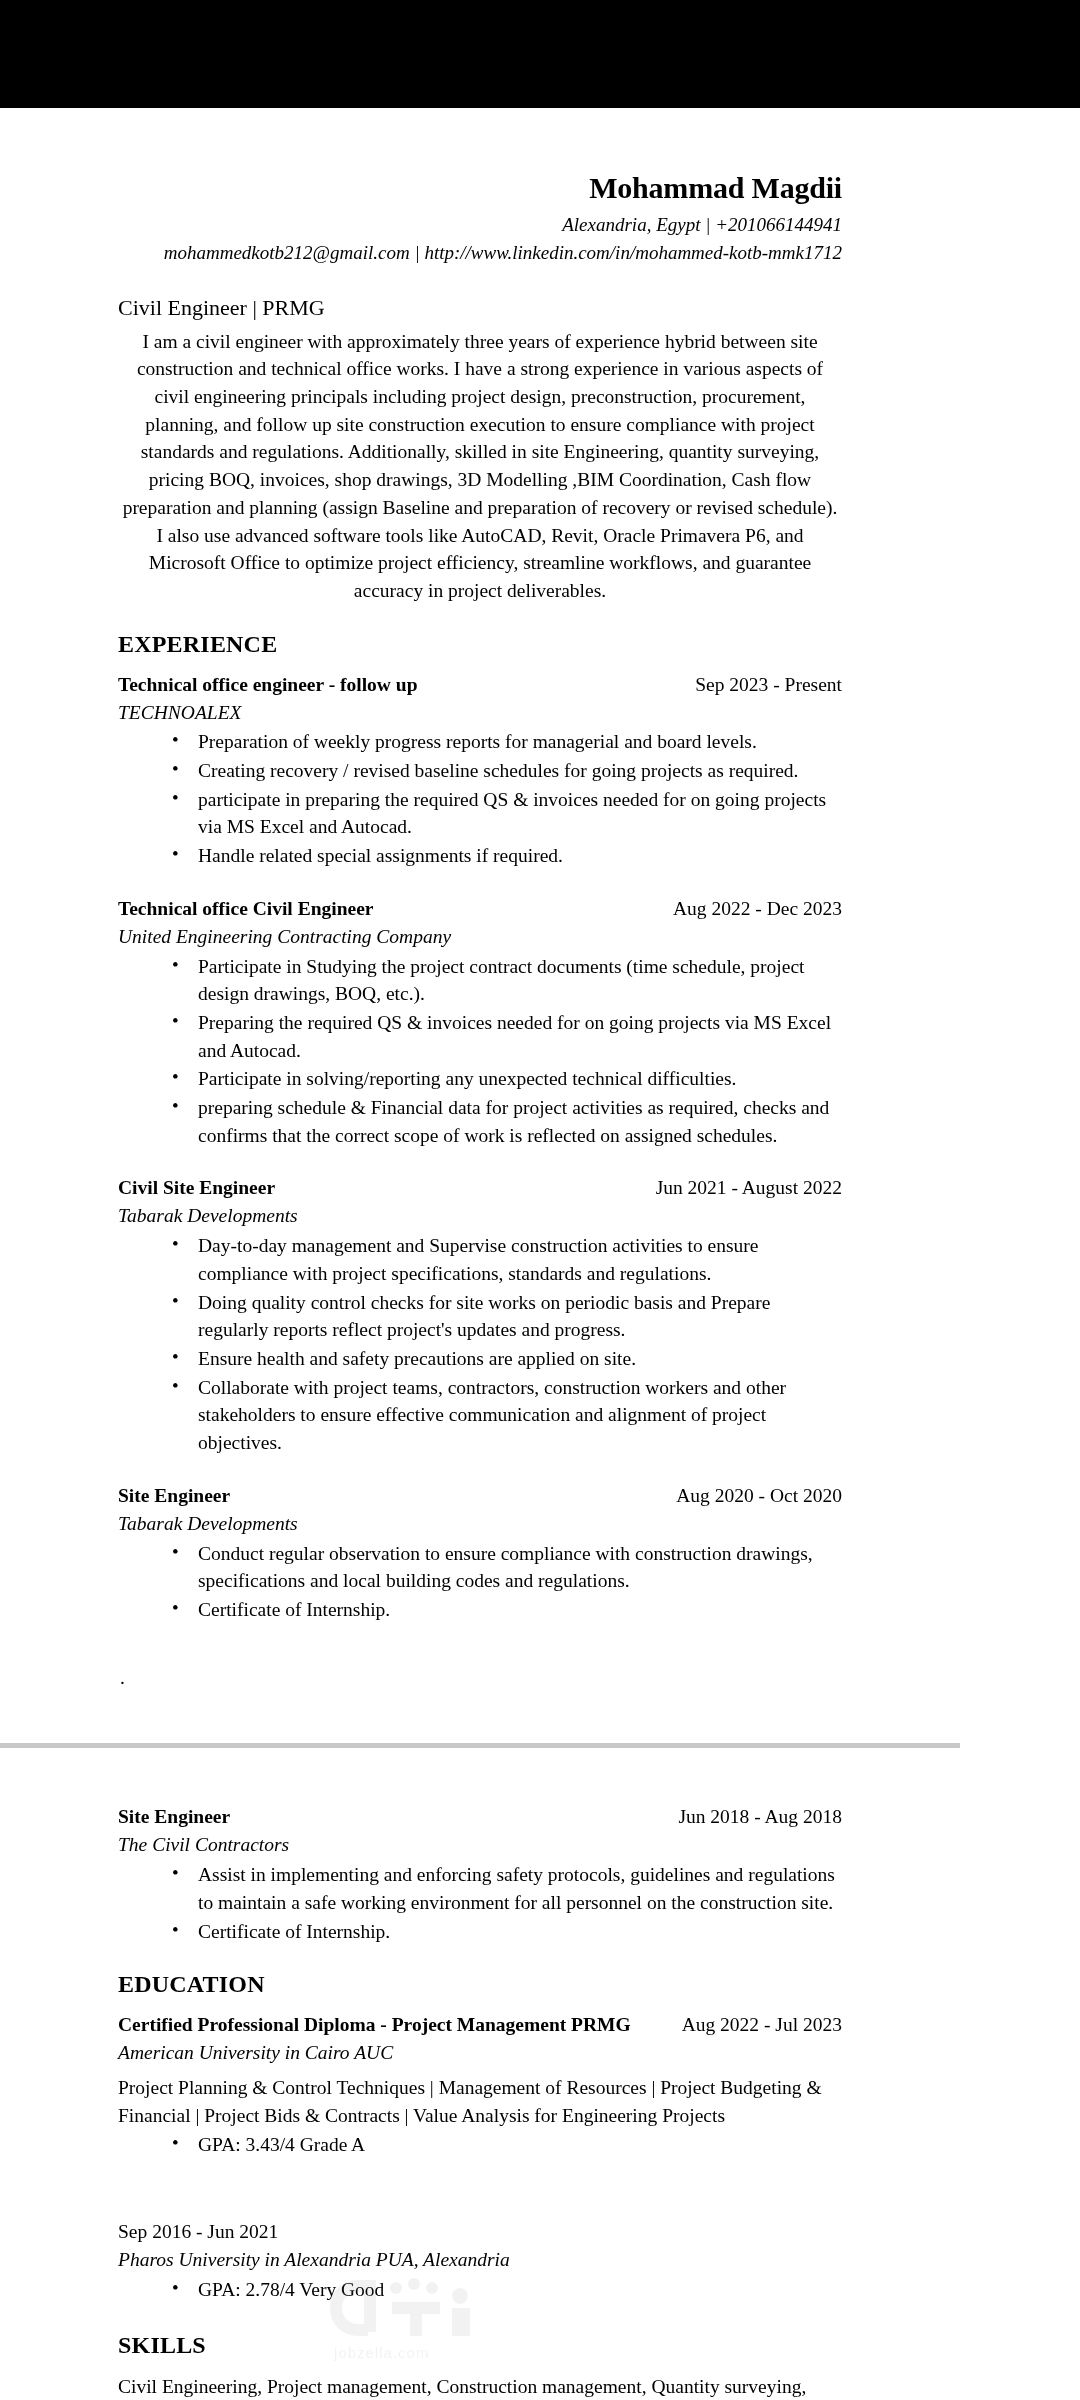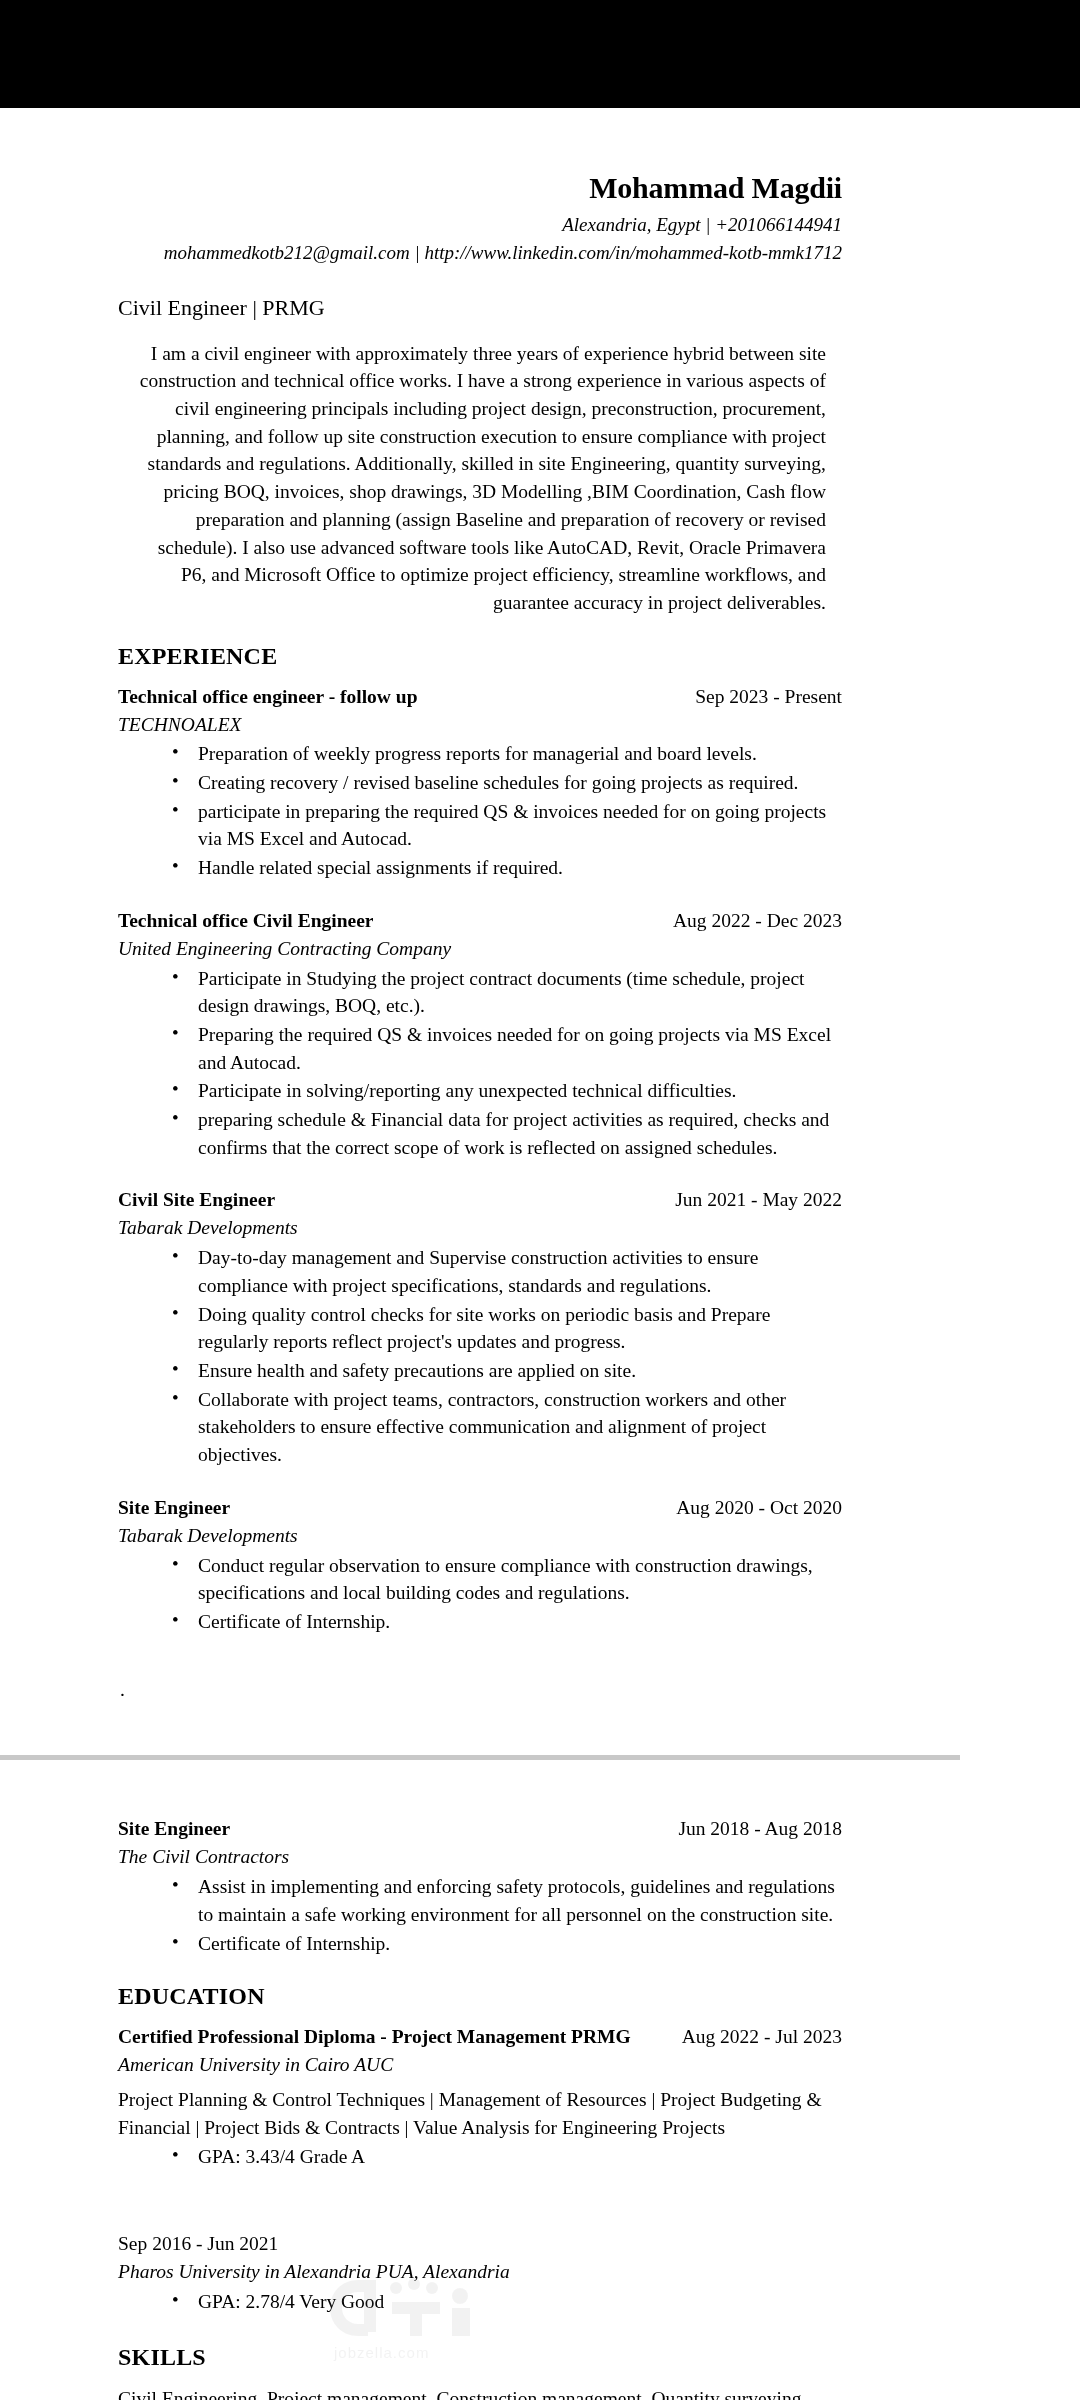--- a/index.html
+++ b/index.html
@@ -69,22 +69,22 @@
 
   
   .role-line {
     font-size: 22px;
     line-height: 1.42;
     margin: 26px 0 0 0;
   }
   .summary {
     font-size: 19.5px;
     line-height: 1.42;
-    margin: 16px;
-    text-align: right;
+    margin: 4px;
+    text-align: center;
   }
 
   
   .section-title {
     font-size: 24px;
     font-weight: bold;
     margin: 26px 0 14px 0;
     letter-spacing: 0.2px;
   }
   .section-title.skills-title { margin-top: 28px; }
@@ -220,21 +220,21 @@
           <li>Participate in Studying the project contract documents (time schedule, project design drawings, BOQ, etc.).</li>
           <li>Preparing the required QS &amp; invoices needed for on going projects via MS Excel and Autocad.</li>
           <li>Participate in solving/reporting any unexpected technical difficulties.</li>
           <li>preparing schedule &amp; Financial data for project activities as required, checks and confirms that the correct scope of work is reflected on assigned schedules.</li>
         </ul>
       </div>
 
       <div class="entry">
         <div class="entry-head">
           <div class="entry-title">Civil Site Engineer</div>
-          <div class="entry-dates">Jun 2021 - May 2022</div>
+          <div class="entry-dates">Jun 2021 - August 2022</div>
         </div>
         <div class="entry-org">Tabarak Developments</div>
         <ul class="bullets">
           <li>Day-to-day management and Supervise construction activities to ensure compliance with project specifications, standards and regulations.</li>
           <li>Doing quality control checks for site works on periodic basis and Prepare regularly reports reflect project's updates and progress.</li>
           <li>Ensure health and safety precautions are applied on site.</li>
           <li>Collaborate with project teams, contractors, construction workers and other stakeholders to ensure effective communication and alignment of project objectives.</li>
         </ul>
       </div>
 

